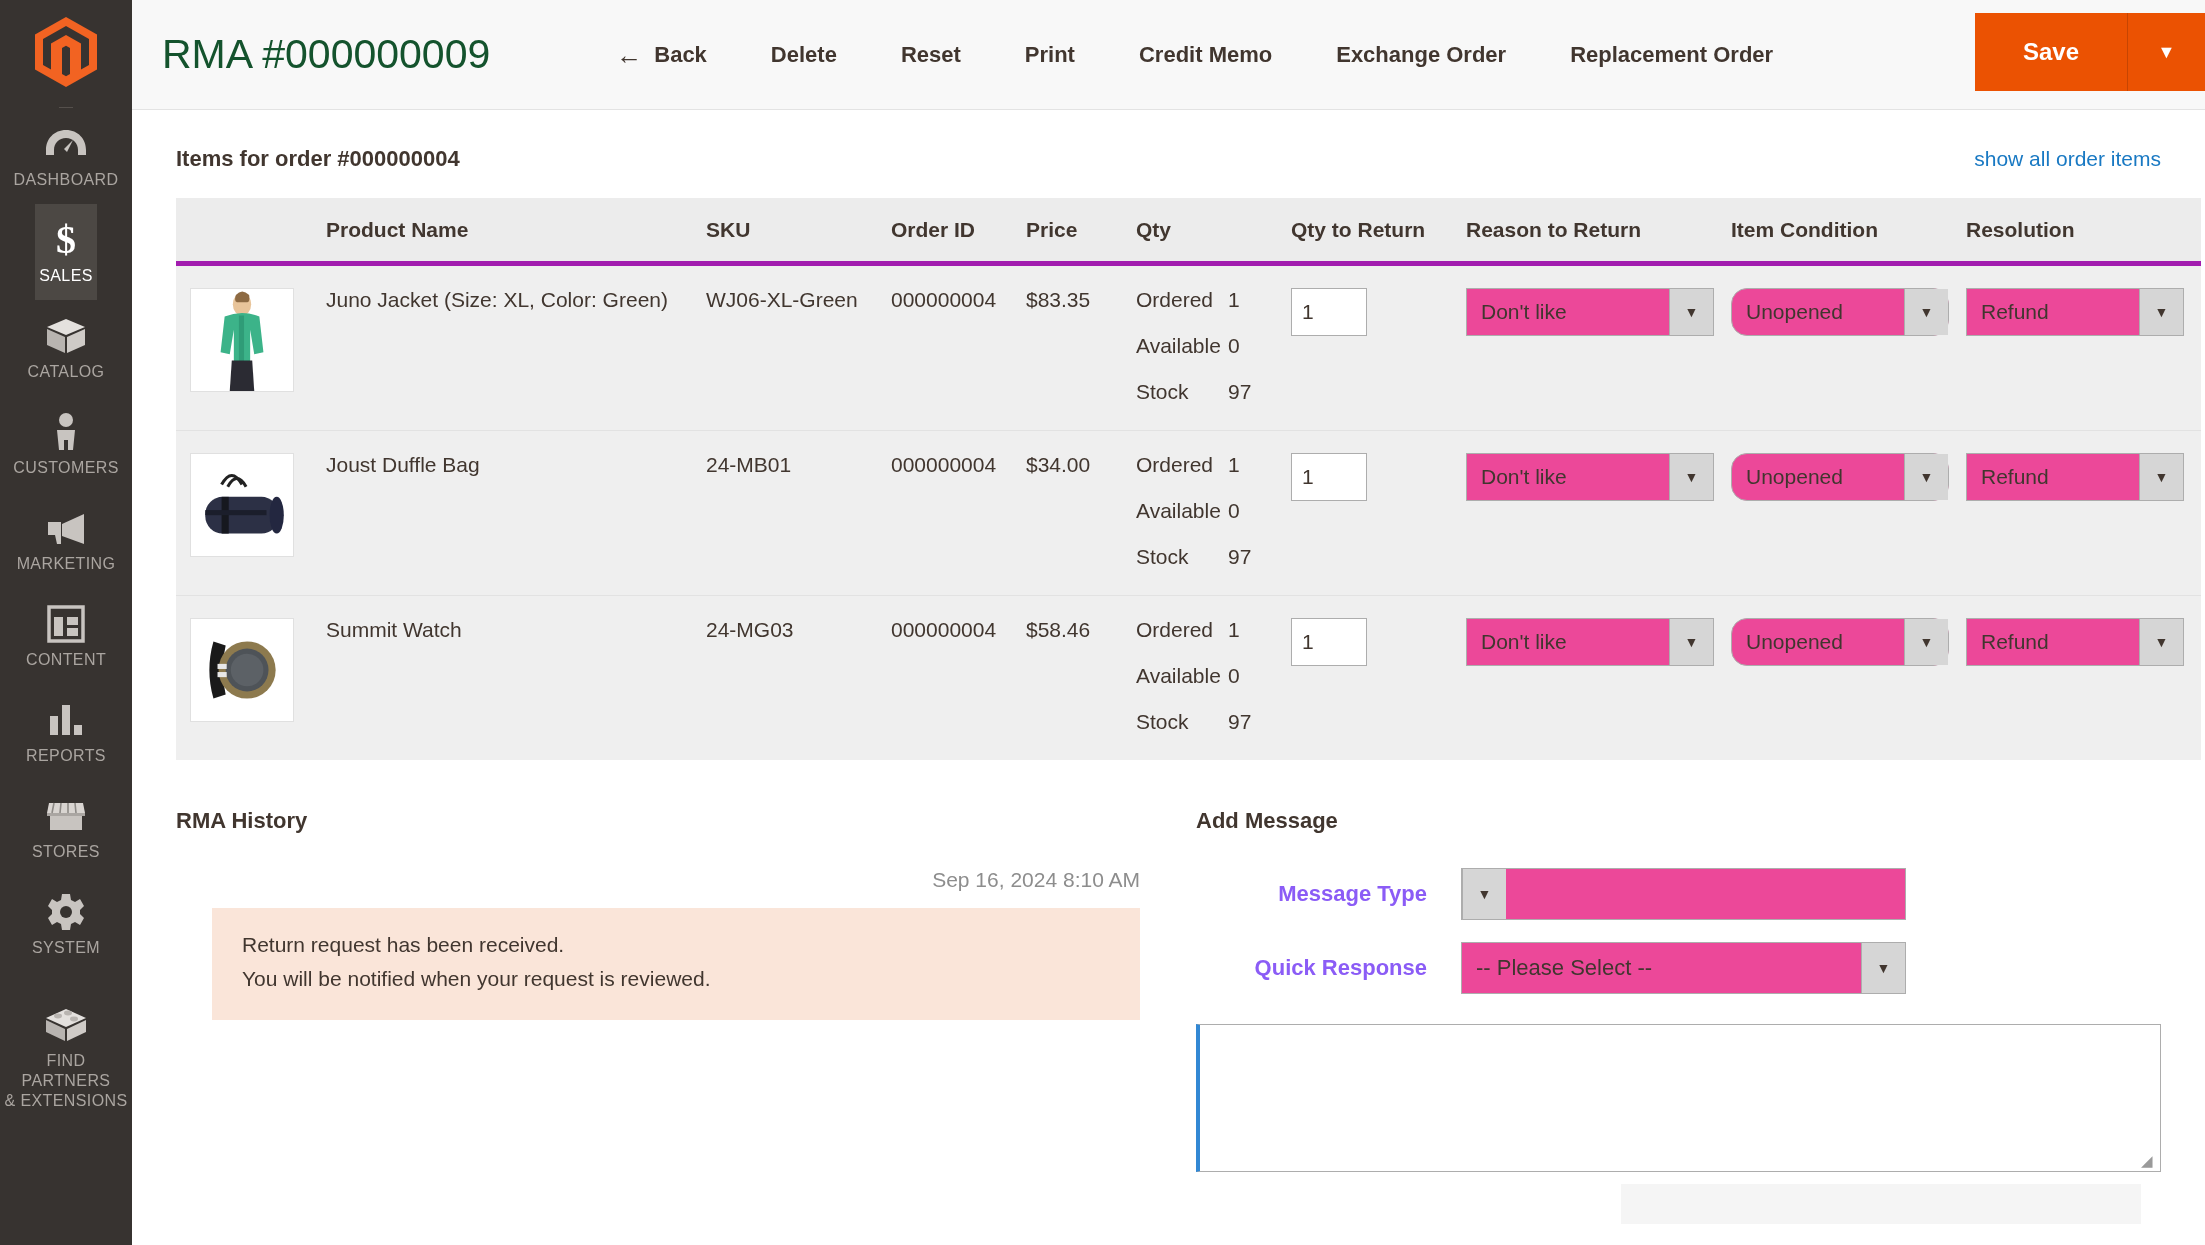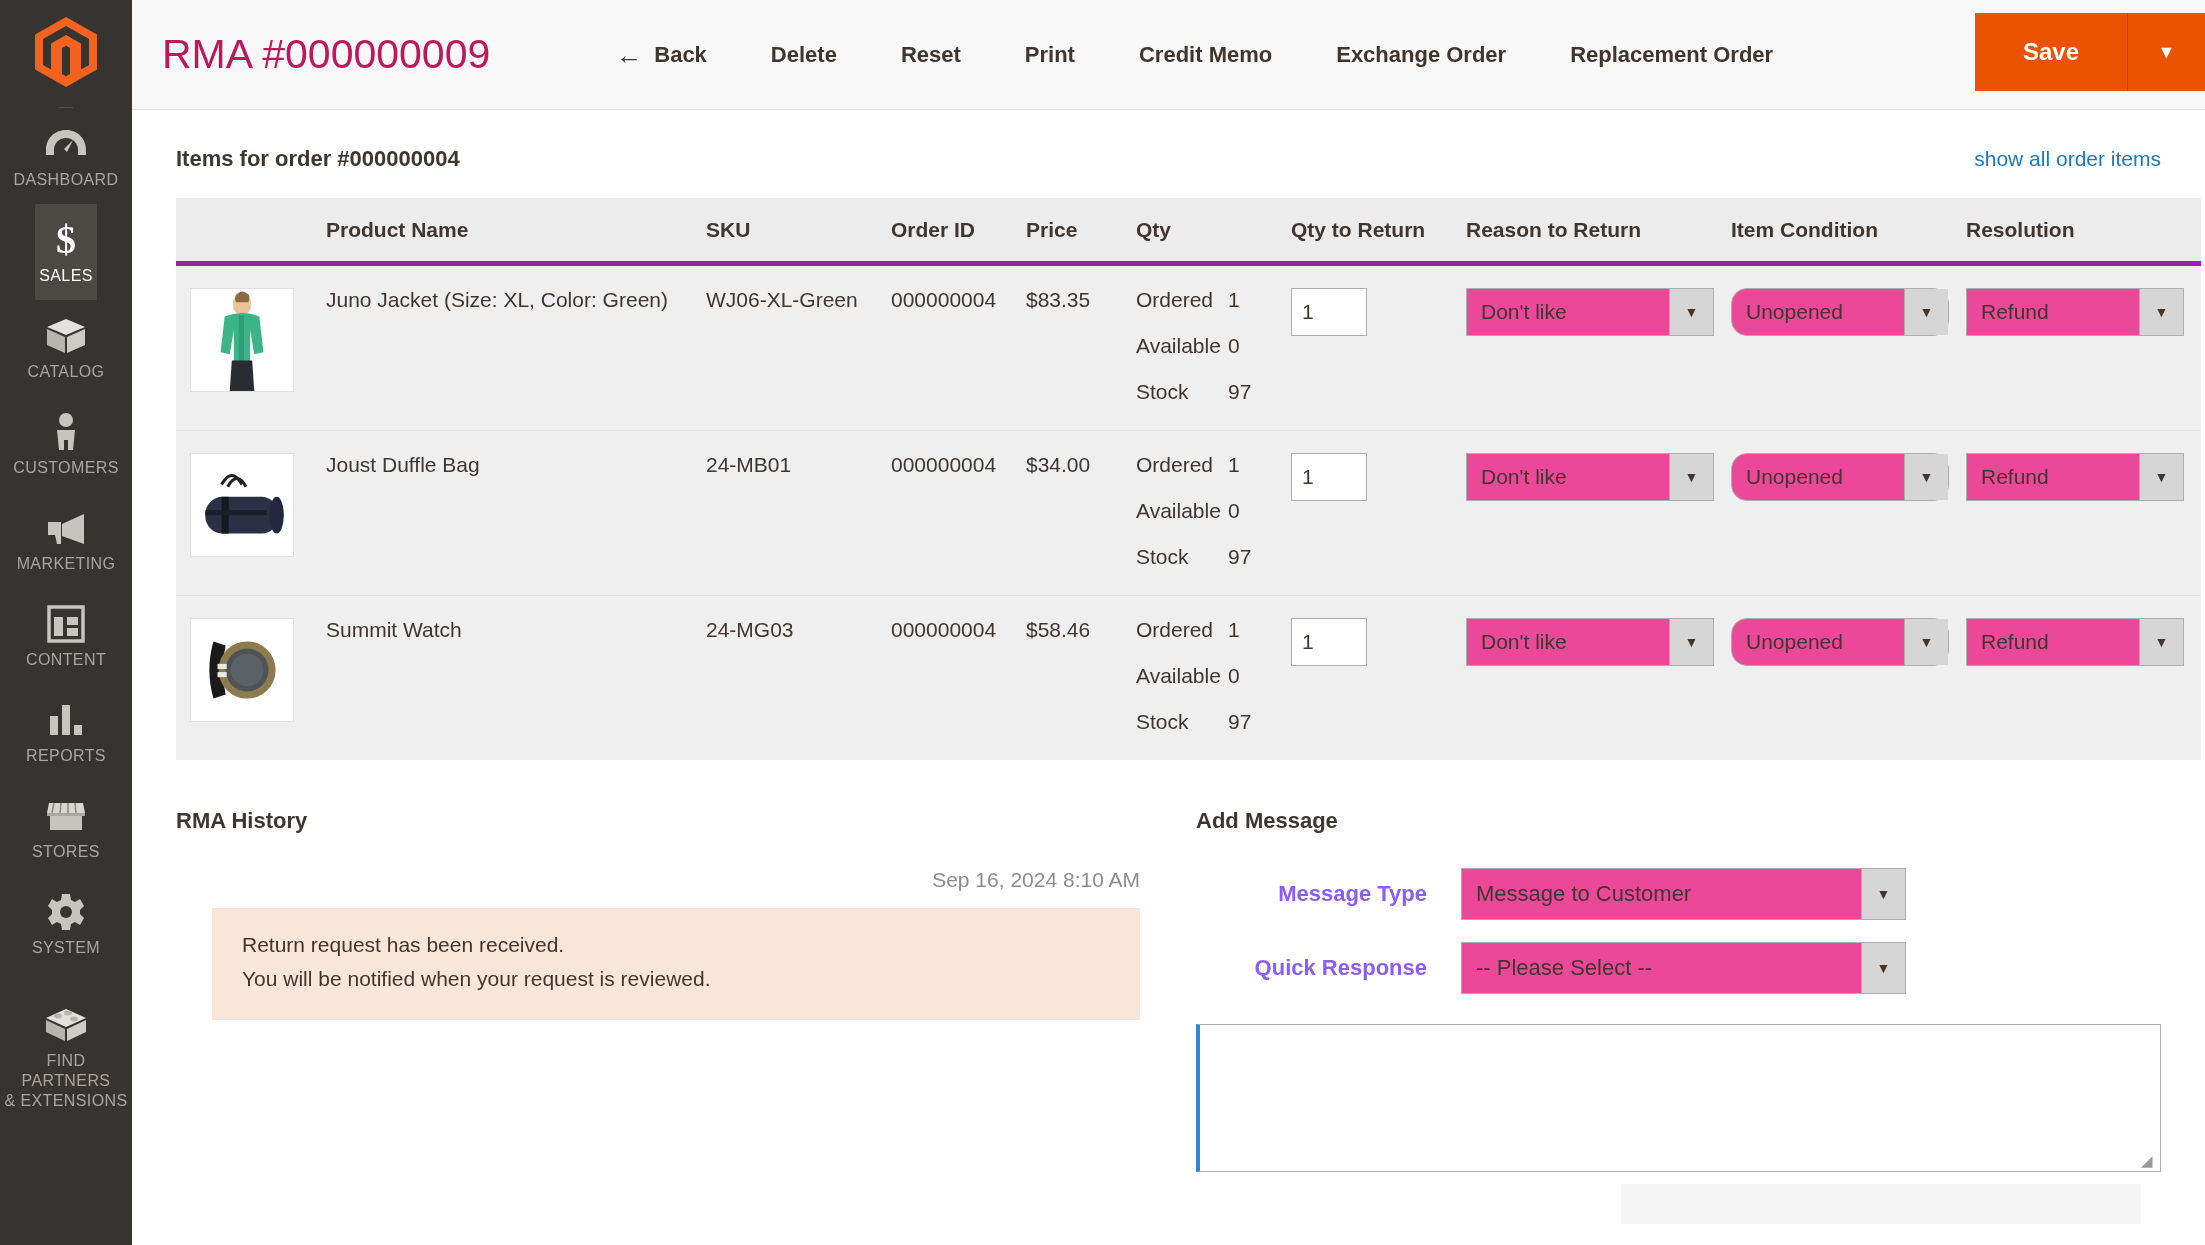--- a/index.html
+++ b/index.html
@@ -46,21 +46,21 @@
   .main { flex: 1 1 auto; display: flex; flex-direction: column; min-width: 0; background:#ffffff; }
 
   .page-header {
     height: 110px; flex: 0 0 110px;
     background: #f8f8f8;
     border-bottom: 1px solid #e3e3e3;
     display: flex; align-items: center;
     padding-left: 30px;
     position: relative;
   }
-  .page-title { font-size: 41px; color: #be185d; font-weight: 400; white-space: nowrap; }
+  .page-title { font-size: 41px; color: #14532d; font-weight: 400; white-space: nowrap; }
   .header-actions { display:flex; align-items:center; margin-left: 126px; }
   .hdr-btn {
     font-size: 22px; color: #41362f; font-weight: 700; background:none; border:none;
     padding: 0 32px; cursor:pointer; white-space:nowrap;
     font-family:"Liberation Sans", sans-serif;
   }
   .hdr-btn.back { display:flex; align-items:center; gap:12px; padding-left: 0; }
   .back-arrow { font-size: 26px; font-weight: 400; line-height: 1; }
   .save-group { position:absolute; right: 0; top: 13px; display:flex; height: 78px; }
   .save-btn {
@@ -551,21 +551,20 @@
             </div>
           </div>
         </div>
 
         <div class="msg-col">
           <div class="panel-title">Add Message</div>
 
           <div class="form-row">
             <div class="form-label">Message Type</div>
             <div class="select-wrap w-msg">
-              <div class="select-val">Message to Customer</div>
               <div class="select-arrow">▼</div>
             </div>
           </div>
 
           <div class="form-row">
             <div class="form-label">Quick Response</div>
             <div class="select-wrap w-msg">
               <div class="select-val">-- Please Select --</div>
               <div class="select-arrow">▼</div>
             </div>

